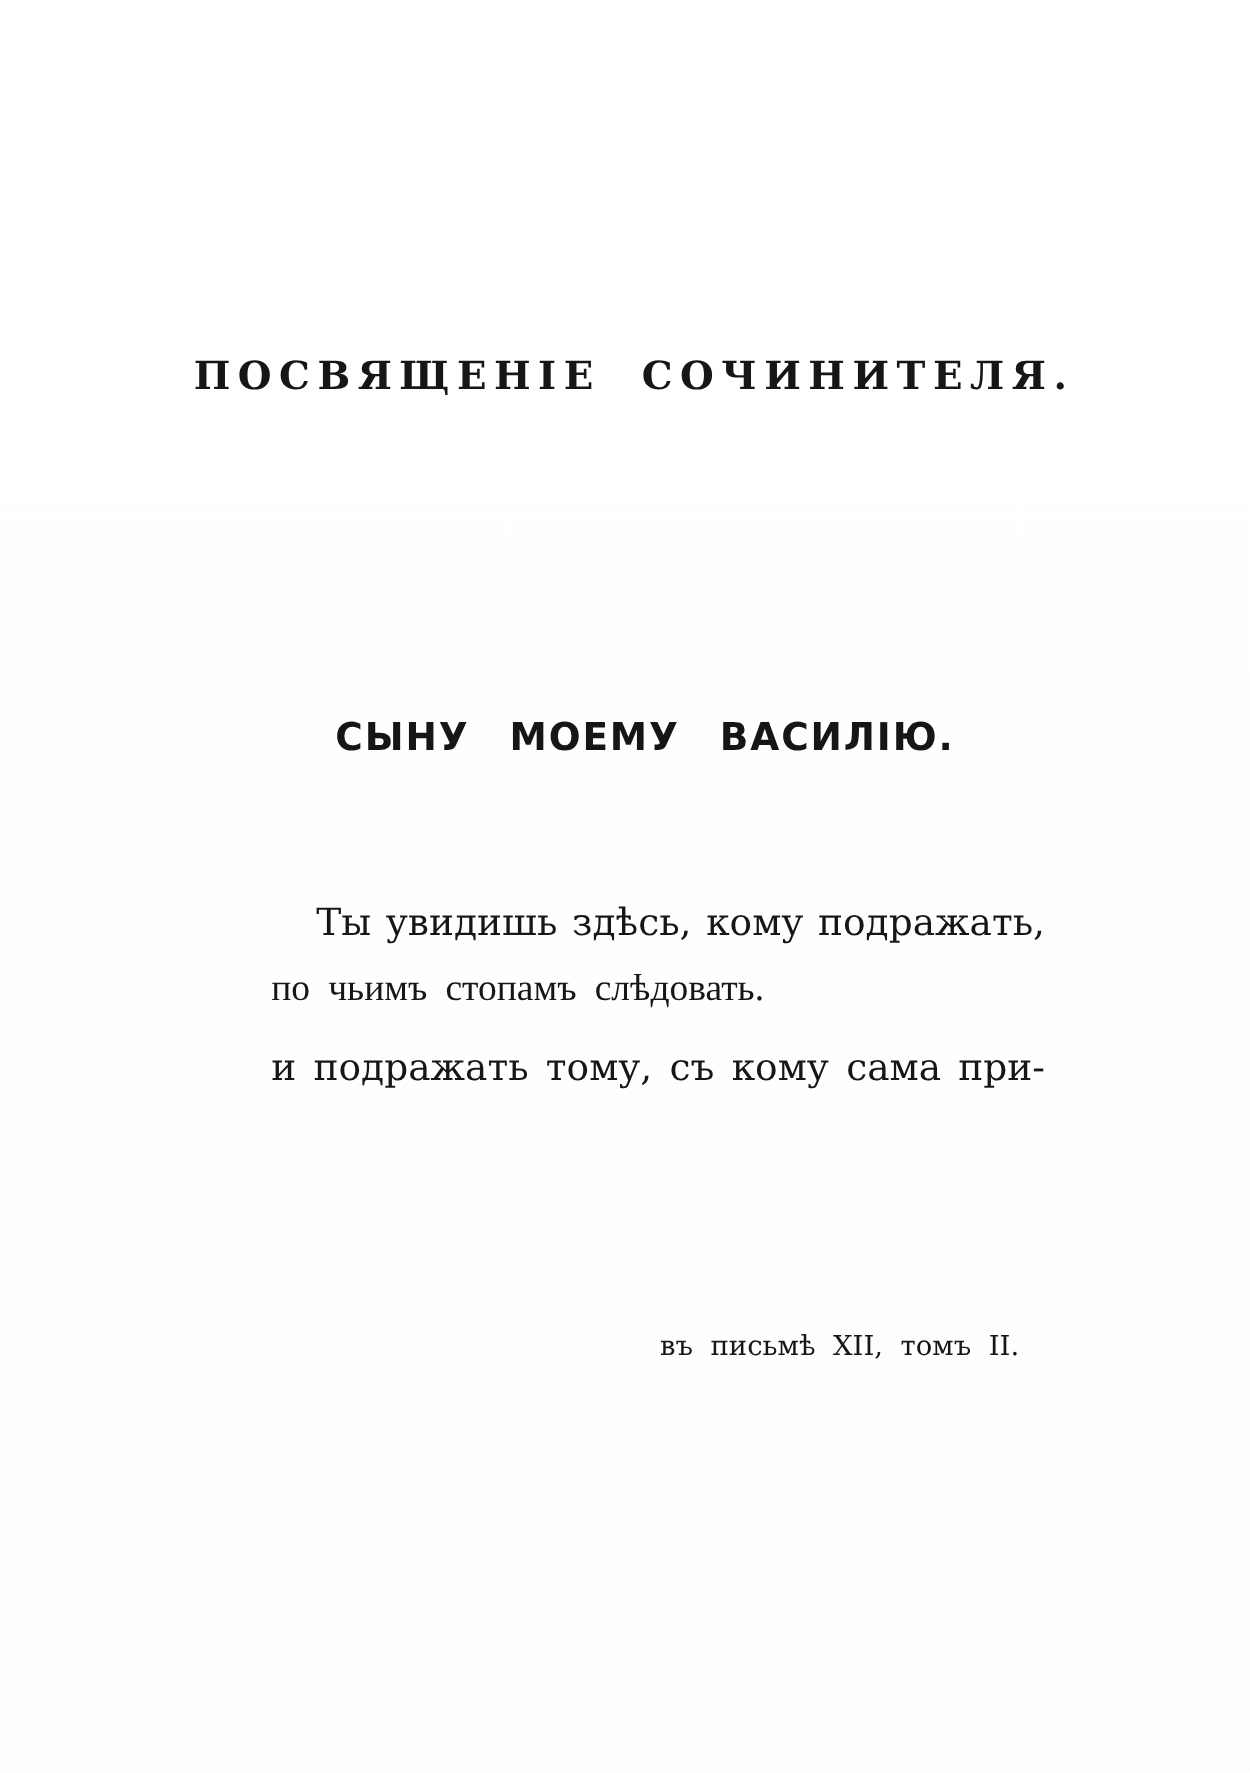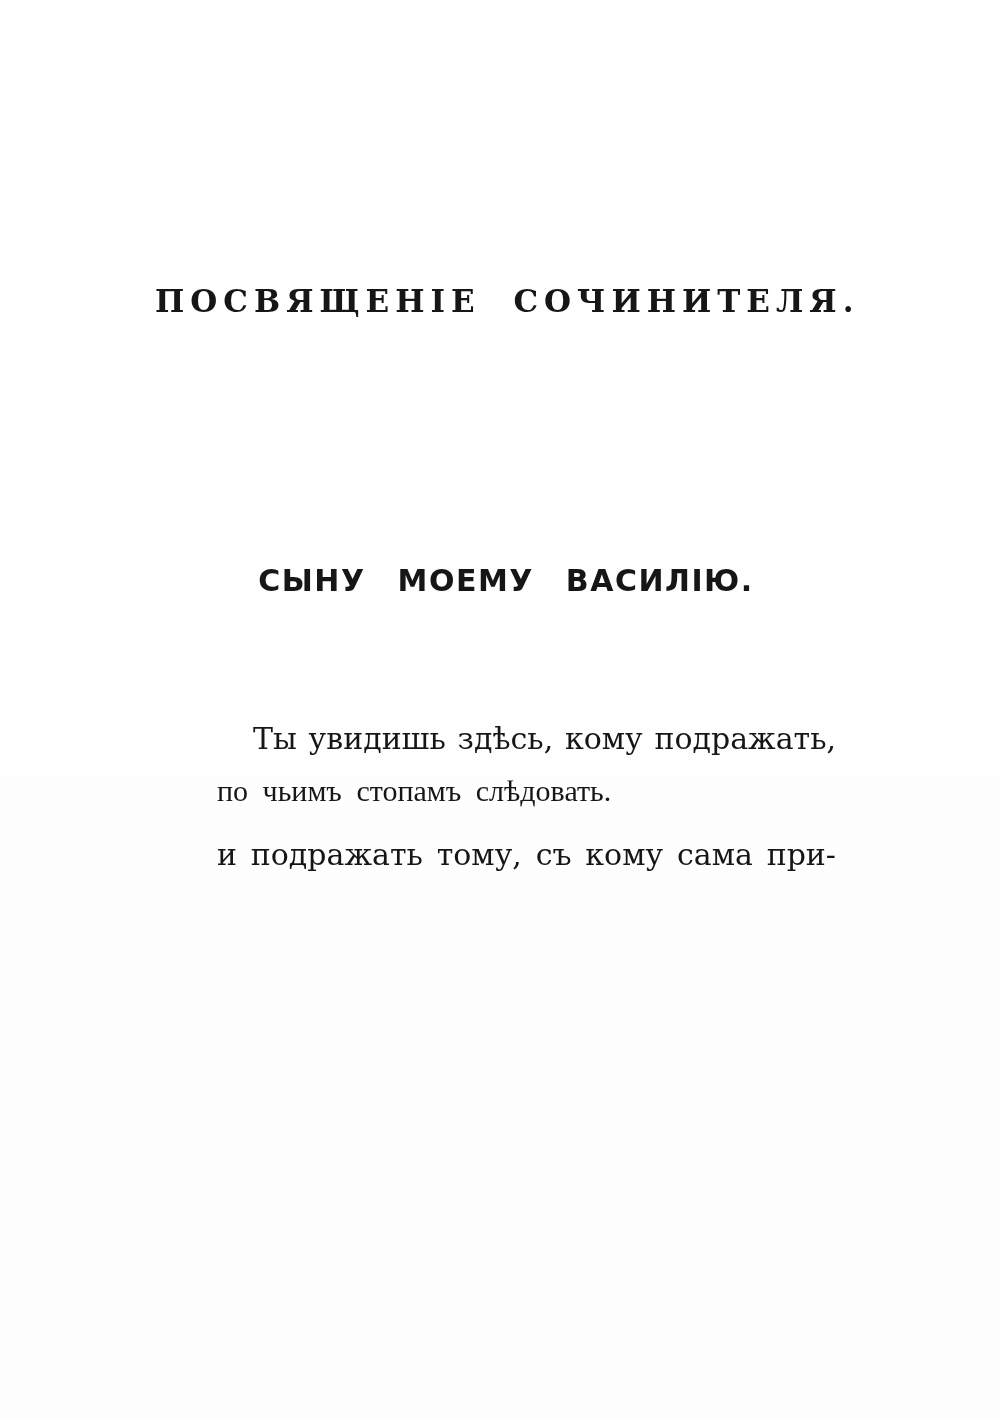--- a/index.html
+++ b/index.html
@@ -28,21 +28,21 @@
     font-weight: 700;
     letter-spacing: 6px;
     word-spacing: 16px;
     white-space: nowrap;
   }
   .dedication {
     position: absolute;
     top: 557px;
     left: 155px;
     width: 690px;
-    margin: 6px;
+    margin: 16px;
     text-align: center;
     font-family: "DejaVu Sans", "Liberation Sans", sans-serif;
     font-size: 30px;
     font-weight: bold;
     letter-spacing: 1.5px;
     word-spacing: 20px;
     white-space: nowrap;
     transform: scaleY(1.02);
   }
   .text-block {
@@ -94,15 +94,16 @@
       <div class="line endline">по чьимъ стопамъ слѣдовать.</div>
     </div>
 
     <div class="paragraph">
       <div class="line j">и подражать тому, съ кому сама при-</div>
     </div>
 
   </div>
 
   <div class="attribution">
+    <div>въ письмѣ XII, томъ II.</div>
   </div>
 
 </div>
 
 </body></html>

